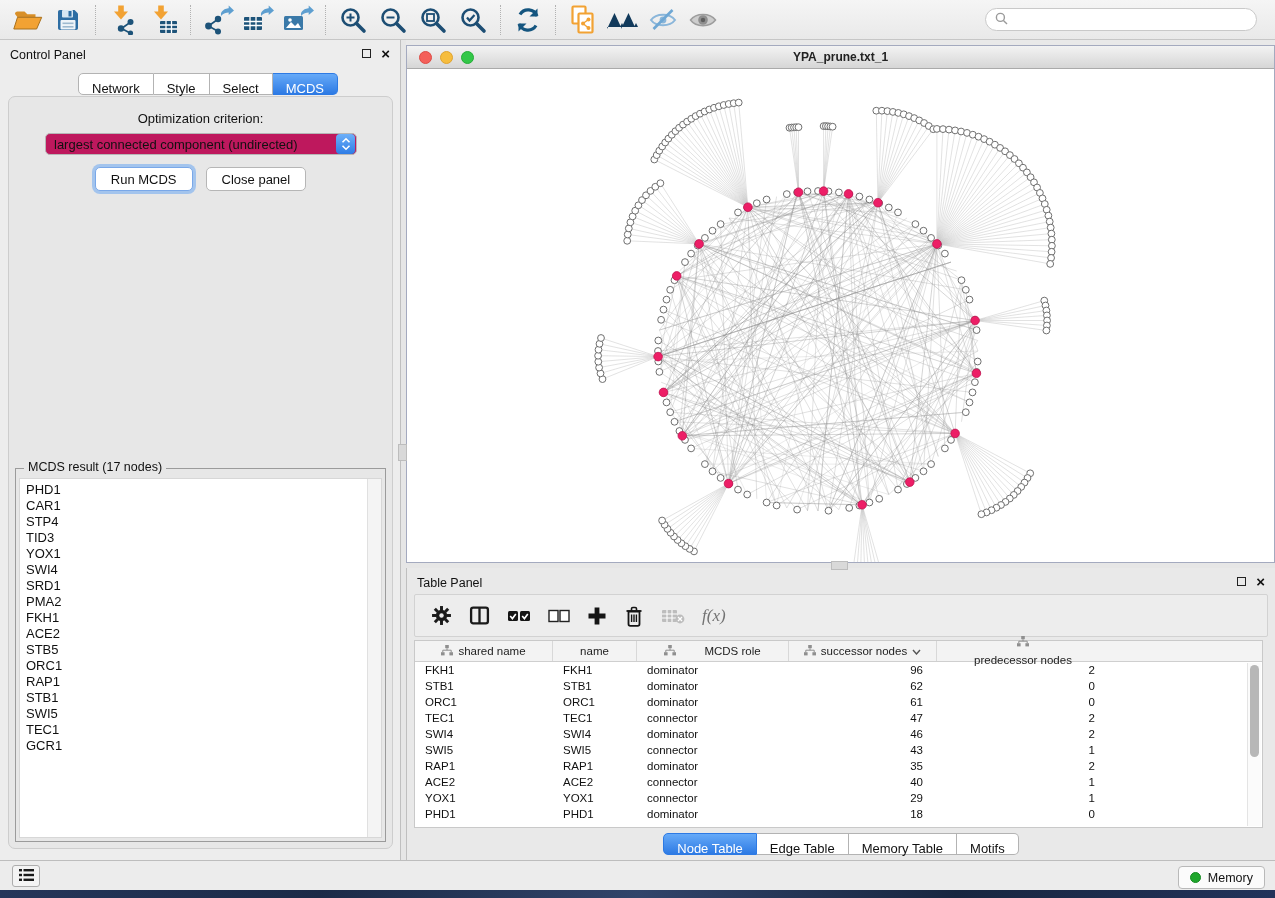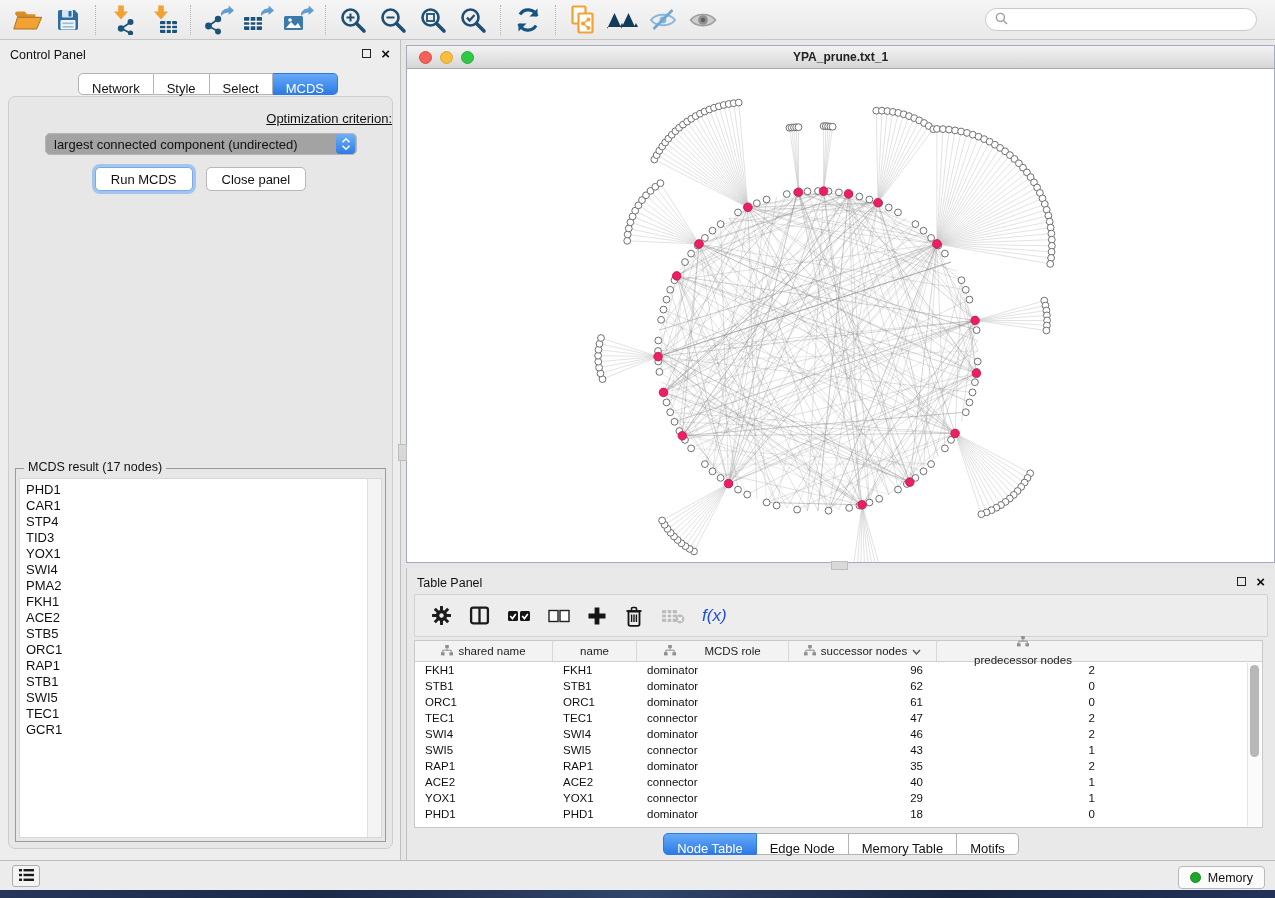--- a/index.html
+++ b/index.html
@@ -28,23 +28,23 @@
 
   .cp-tabs { position:absolute; left:78px; top:33px; display:flex; z-index:2; }
   .tab { height:22px; line-height:21px; padding:4px 13px; background:#fff;
     border:1px solid #b3b3b3; border-left:none; font-size:13px; color:#111; cursor:default; }
   .tab:first-child { border-left:1px solid #b3b3b3; border-radius:5px 0 0 5px; }
   .tab:last-child { border-radius:0 5px 5px 0; }
   .tab.active { background:linear-gradient(#66aaf8,#2d7ae4); color:#fff; border-color:#2d7ae4; }
 
   #cp-content { position:absolute; left:8px; top:56px; width:385px; height:753px;
     background:#e7e7e7; border:1px solid #cdcdcd; border-radius:7px; }
-  #criterion-label { text-align:right; margin-top:14px; font-size:13px; color:#111;text-decoration:underline; }
+  #criterion-label { text-align:center; margin-top:14px; font-size:13px; color:#111; }
   #criterion-select { position:absolute; left:36px; top:36px; width:312px; height:22px;
-    background:#a3a3a3; border:1px solid #b6b6b6; border-radius:5px; display:flex; align-items:center; }
+    background:#be185d; border:1px solid #b6b6b6; border-radius:5px; display:flex; align-items:center; }
   #criterion-select .sel-text { flex:1; font-size:13px; padding-left:8px; color:#111;
      white-space:nowrap; overflow:hidden; }
   #criterion-select .sel-stepper { width:19px; height:20px; margin-right:1px; border-radius:4px;
      background:linear-gradient(#6db0f9,#2e7ce5); display:flex; align-items:center; justify-content:center; }
   #cp-buttons { position:absolute; left:0; right:0; top:70px; display:flex; justify-content:center; gap:13px; }
   .btn { height:24px; padding:0 15px; background:#fff; border:1px solid #b6b6b6;
      border-radius:5px; font-size:13px; color:#111; }
   .btn.focused { box-shadow:0 0 0 3px rgba(108,168,243,.55); border-color:#7aa8e8; }
 
   #mcds-group { position:absolute; left:6px; top:371px; width:371px; height:374px;
@@ -78,21 +78,21 @@
   #net-title { text-align:center; font-size:12px; font-weight:bold; color:#222; line-height:22px; }
   #graph-canvas { position:absolute; left:0; top:23px; width:867px; height:493px; background:#fff; }
 
   
   #table-panel { position:absolute; left:406px; top:568px; width:869px; height:292px;
     background:#e9e9e9; border-left:1px solid #bfbfbf; }
   #tp-toolbar { position:absolute; left:7px; right:7px; top:26px; height:43px;
     background:#ededed; border:1px solid #d2d2d2; border-radius:2px;
     display:flex; align-items:center; gap:17px; padding-left:16px; }
   .tp-icon { display:flex; align-items:center; justify-content:center; }
-  .fx { font-family:Liberation Sans, sans-serif; font-style:italic; font-size:17px; color:#1d4ed8; }
+  .fx { font-family:Liberation Serif, serif; font-style:italic; font-size:17px; color:#737373; }
 
   #tp-table { position:absolute; left:7px; top:72px; width:849px; height:188px;
     background:#fff; border:1px solid #c9c9c9; }
   #th-row { display:flex; height:21px; background:#f3f3f3; border-bottom:1px solid #cfcfcf; }
   .th { display:flex; align-items:center; justify-content:center; gap:5px;
     border-right:1px solid #d8d8d8; font-size:11.5px; color:#222; }
   .th:last-child { border-right:none;flex-direction:column; }
   #tbody { position:absolute; left:0; top:21px; right:15px; bottom:0; }
   .tr { display:flex; height:16px; }
   .td { font-size:11.5px; color:#111; line-height:16px; white-space:nowrap; overflow:hidden; }
@@ -301,20 +301,21 @@
       <div id="mcds-group">
         <span id="mcds-legend">MCDS result (17 nodes)</span>
         <div id="mcds-list-wrap">
           <div id="mcds-list">
               <div class="mcds-item">PHD1</div>
               <div class="mcds-item">CAR1</div>
               <div class="mcds-item">STP4</div>
               <div class="mcds-item">TID3</div>
               <div class="mcds-item">YOX1</div>
               <div class="mcds-item">SWI4</div>
+              <div class="mcds-item">SRD1</div>
               <div class="mcds-item">PMA2</div>
               <div class="mcds-item">FKH1</div>
               <div class="mcds-item">ACE2</div>
               <div class="mcds-item">STB5</div>
               <div class="mcds-item">ORC1</div>
               <div class="mcds-item">RAP1</div>
               <div class="mcds-item">STB1</div>
               <div class="mcds-item">SWI5</div>
               <div class="mcds-item">TEC1</div>
               <div class="mcds-item">GCR1</div>
@@ -1146,21 +1147,21 @@
             <div class="td num" style="width: 148px;">18</div>
             <div class="td num" style="width: 172px;">0</div>
           </div>
         </div>
       <div id="tp-scroll">
         <div id="tp-thumb"></div>
       </div>
     </div>
     <div id="tp-tabs">
         <div class="tab active">Node Table</div>
-        <div class="tab">Edge Node</div>
+        <div class="tab">Edge Table</div>
         <div class="tab">Memory Table</div>
         <div class="tab">Motifs</div>
       </div>
   </div>
 
   <div id="status-bar">
     <div id="list-btn">
       <span>
         <svg width="15" height="12" viewBox="0 0 15 12">
             <g fill="#1a1a1a">

